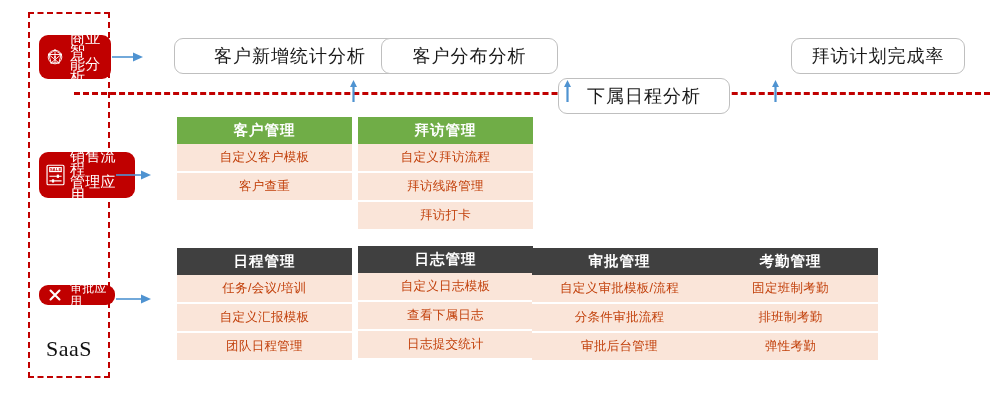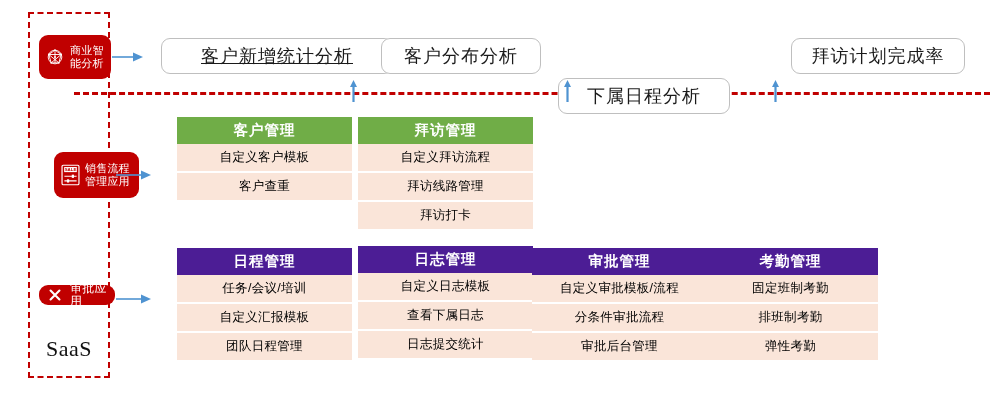--- a/index.html
+++ b/index.html
@@ -32,25 +32,25 @@
   .badge{
     position:absolute;background:#C00000;border-radius:9px;
     display:flex;align-items:center;box-sizing:border-box;
     color:#fff;padding:0 6px 0 5px;
   }
   .badge .bico{
     flex:0 0 auto;width:22px;height:24px;margin-right:4px;
     display:flex;align-items:center;justify-content:center;
   }
   .badge .btxt{
-    font-size:11px;line-height:13px;letter-spacing:.2px;
+    font-size:15px;line-height:13px;letter-spacing:.2px;
     white-space:pre-line;
   }
   #badge-bi   {left:39px;top:35px;width:72px;height:44px;}
-  #badge-sale {left:54px;top:152px;width:85px;height:46px;}
+  #badge-sale {left:39px;top:152px;width:96px;height:46px;}
   #badge-appr {left:39px;top:285px;width:76px;height:20px;}
   #badge-appr .btxt{font-size:12px;}
 
   
   .rarrow{position:absolute;height:12px;}
   .rarrow svg{display:block;}
 
   
   .topbtn{
     position:absolute;top:38px;height:36px;
@@ -64,25 +64,25 @@
   
   .uparrow{position:absolute;width:11px;height:22px;}
 
   
   .tbl{position:absolute;width:175px;}
   .tbl .hd{
     height:27px;display:flex;align-items:center;justify-content:center;
     color:#fff;font-size:14.5px;font-weight:bold;letter-spacing:1px;
   }
   .tbl.green .hd{background:#70AD47;}
-  .tbl.blue  .hd{background:#4c1d95;}
+  .tbl.blue  .hd{background:#404040;}
   .tbl .rw{
     height:27px;background:#FAE5D9;border-bottom:2px solid #ffffff;
     display:flex;align-items:center;justify-content:center;
-    font-size:12.5px;color:#000000;letter-spacing:.3px;
+    font-size:12.5px;color:#c2410c;letter-spacing:.3px;
   }
   .tbl .rw:last-child{border-bottom:none;}
 </style>
 </head>
 <body>
 
 <div id="root">
 
   <div class="saas-box"></div>
   <div class="saas-label">SaaS</div>
@@ -152,22 +152,22 @@
     </span>
     <span class="btxt">审批应用</span>
   </div>
   <div class="rarrow" style="left:116px;top:293px;width:36px;">
     <svg width="36" height="12" viewBox="0 0 36 12">
       <path d="M0 6 H26" stroke="#4F93D1" stroke-width="1.6"></path>
       <path d="M25 1.5 L35 6 L25 10.5 Z" fill="#4F93D1"></path>
     </svg>
   </div>
 
-  <div class="topbtn" style="left:161px;width:232px;text-decoration:underline;">客户新增统计分析</div>
-  <div class="topbtn" style="left:381px;width:160px;font-family:Liberation Serif, serif;">客户分布分析</div>
+  <div class="topbtn" style="left:174px;width:232px;">客户新增统计分析</div>
+  <div class="topbtn" style="left:381px;width:177px;font-family:Liberation Serif, serif;">客户分布分析</div>
   <div class="topbtn" style="left:558px;width:172px;margin-top:40px;">下属日程分析</div>
   <div class="topbtn" style="left:791px;width:174px;">拜访计划完成率</div>
 
   <div class="uparrow" style="left:348px;top:80px;">
     <svg width="11" height="22" viewBox="0 0 11 22">
       <path d="M5.5 0 L9 7 H6.6 V22 H4.4 V7 H2 Z" fill="#4F93D1"></path>
     </svg>
   </div>
   <div class="uparrow" style="left:562px;top:80px;">
     <svg width="11" height="22" viewBox="0 0 11 22">

